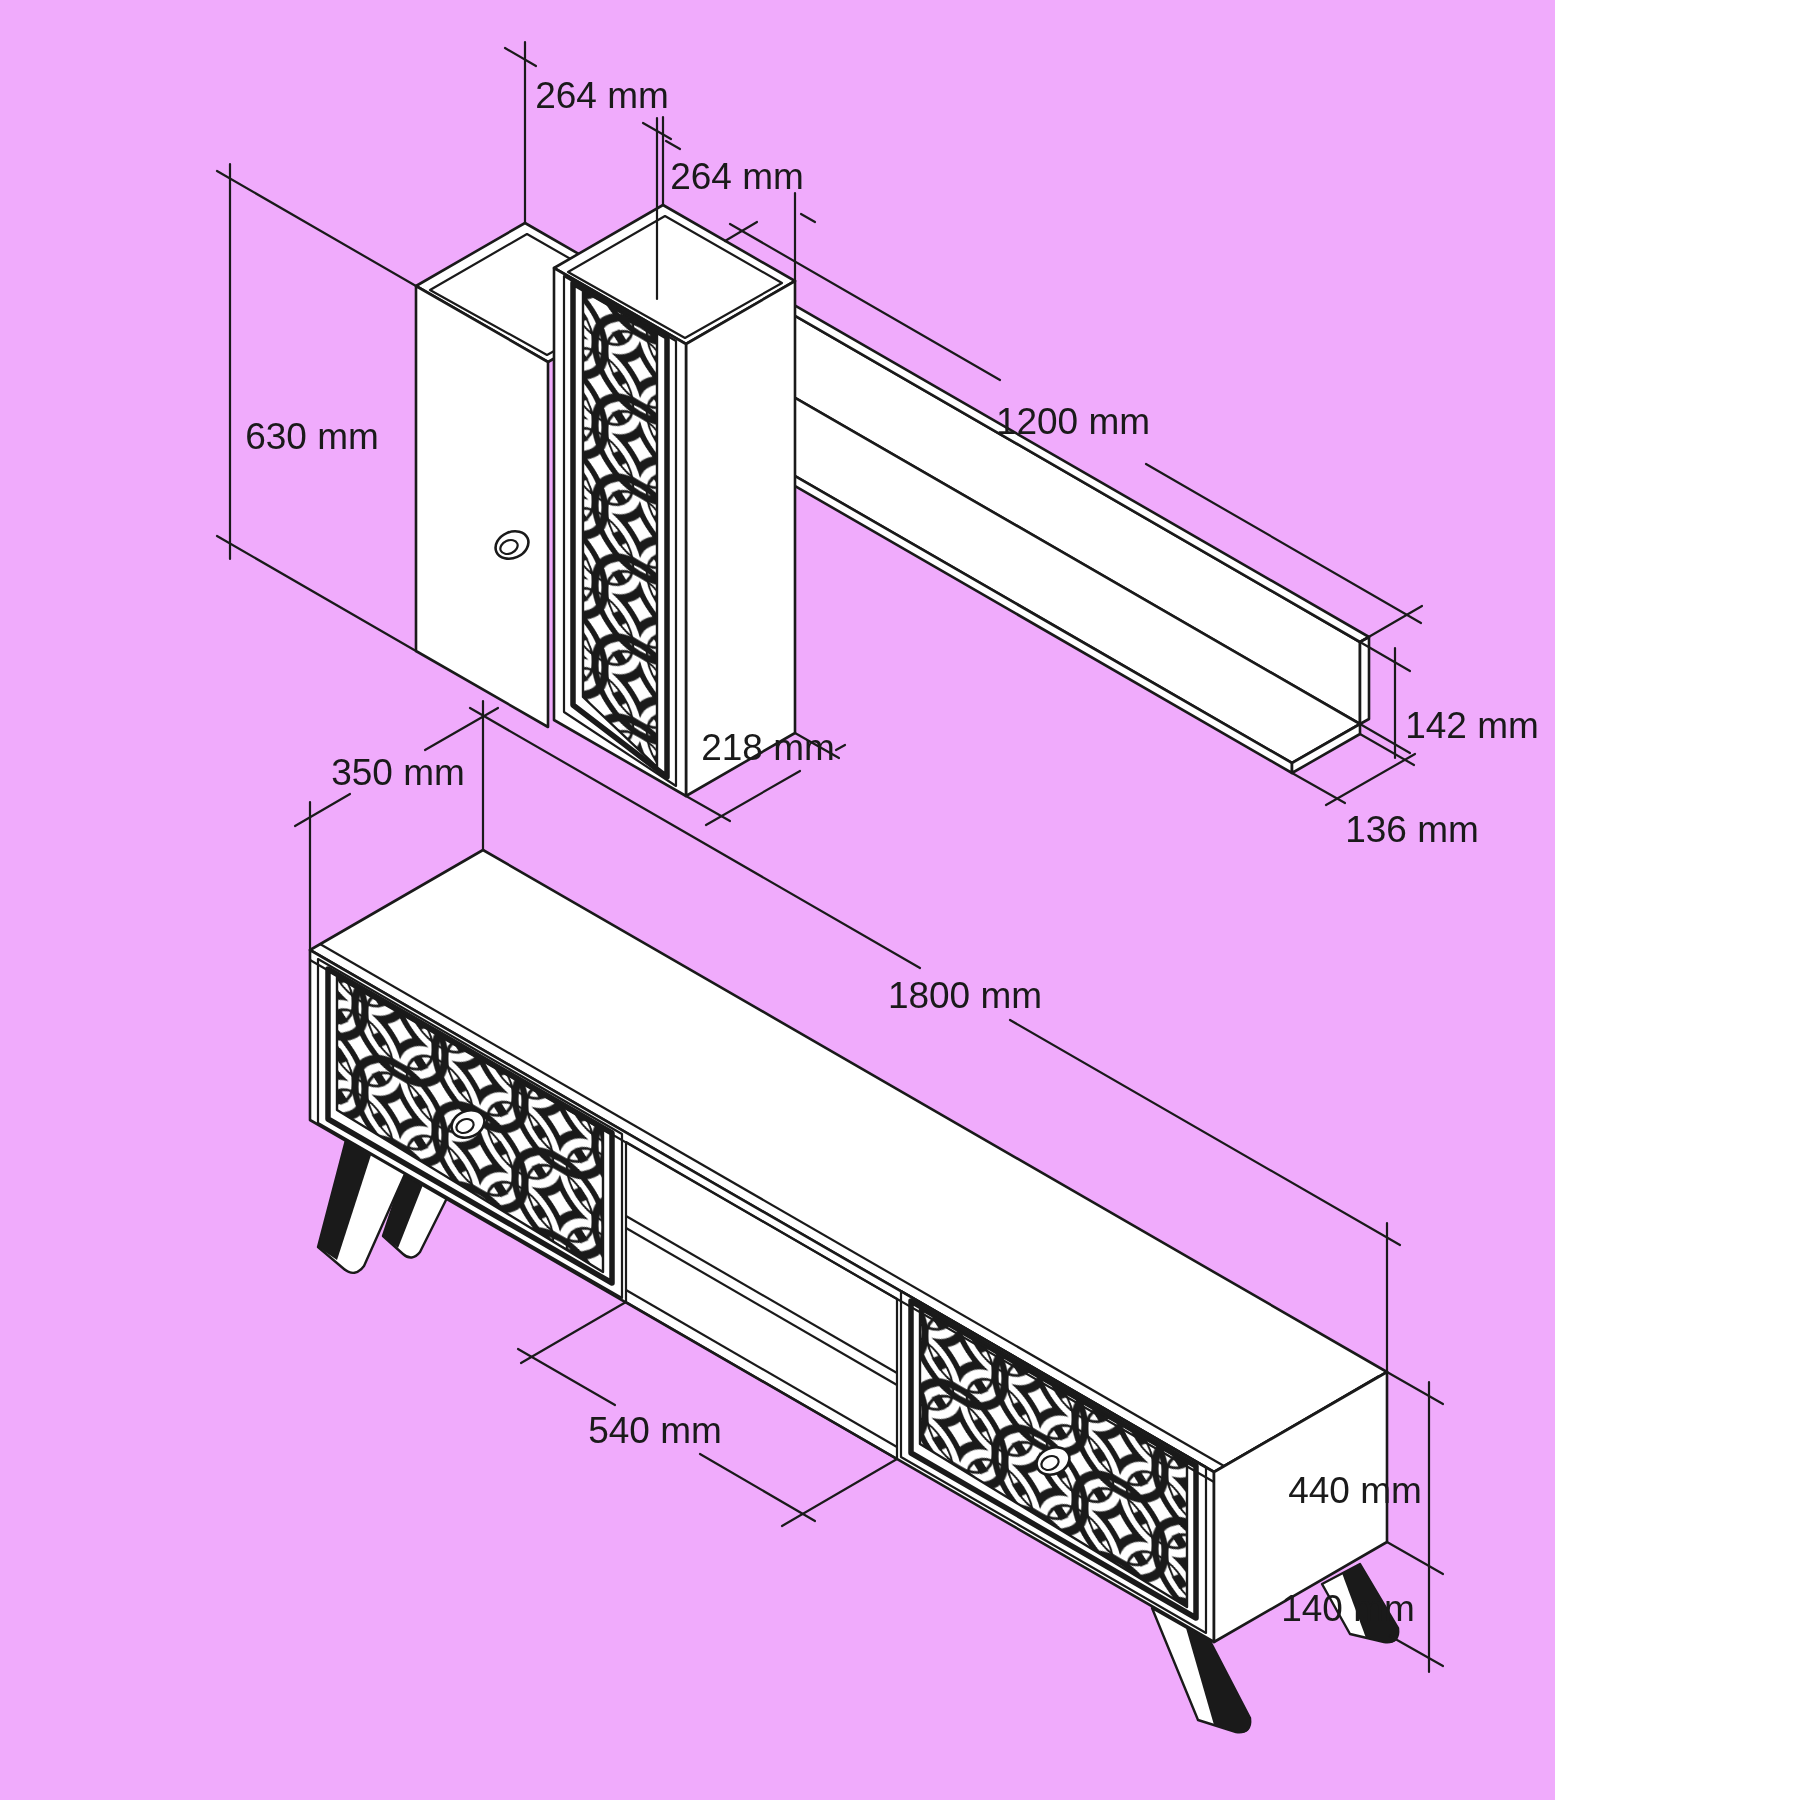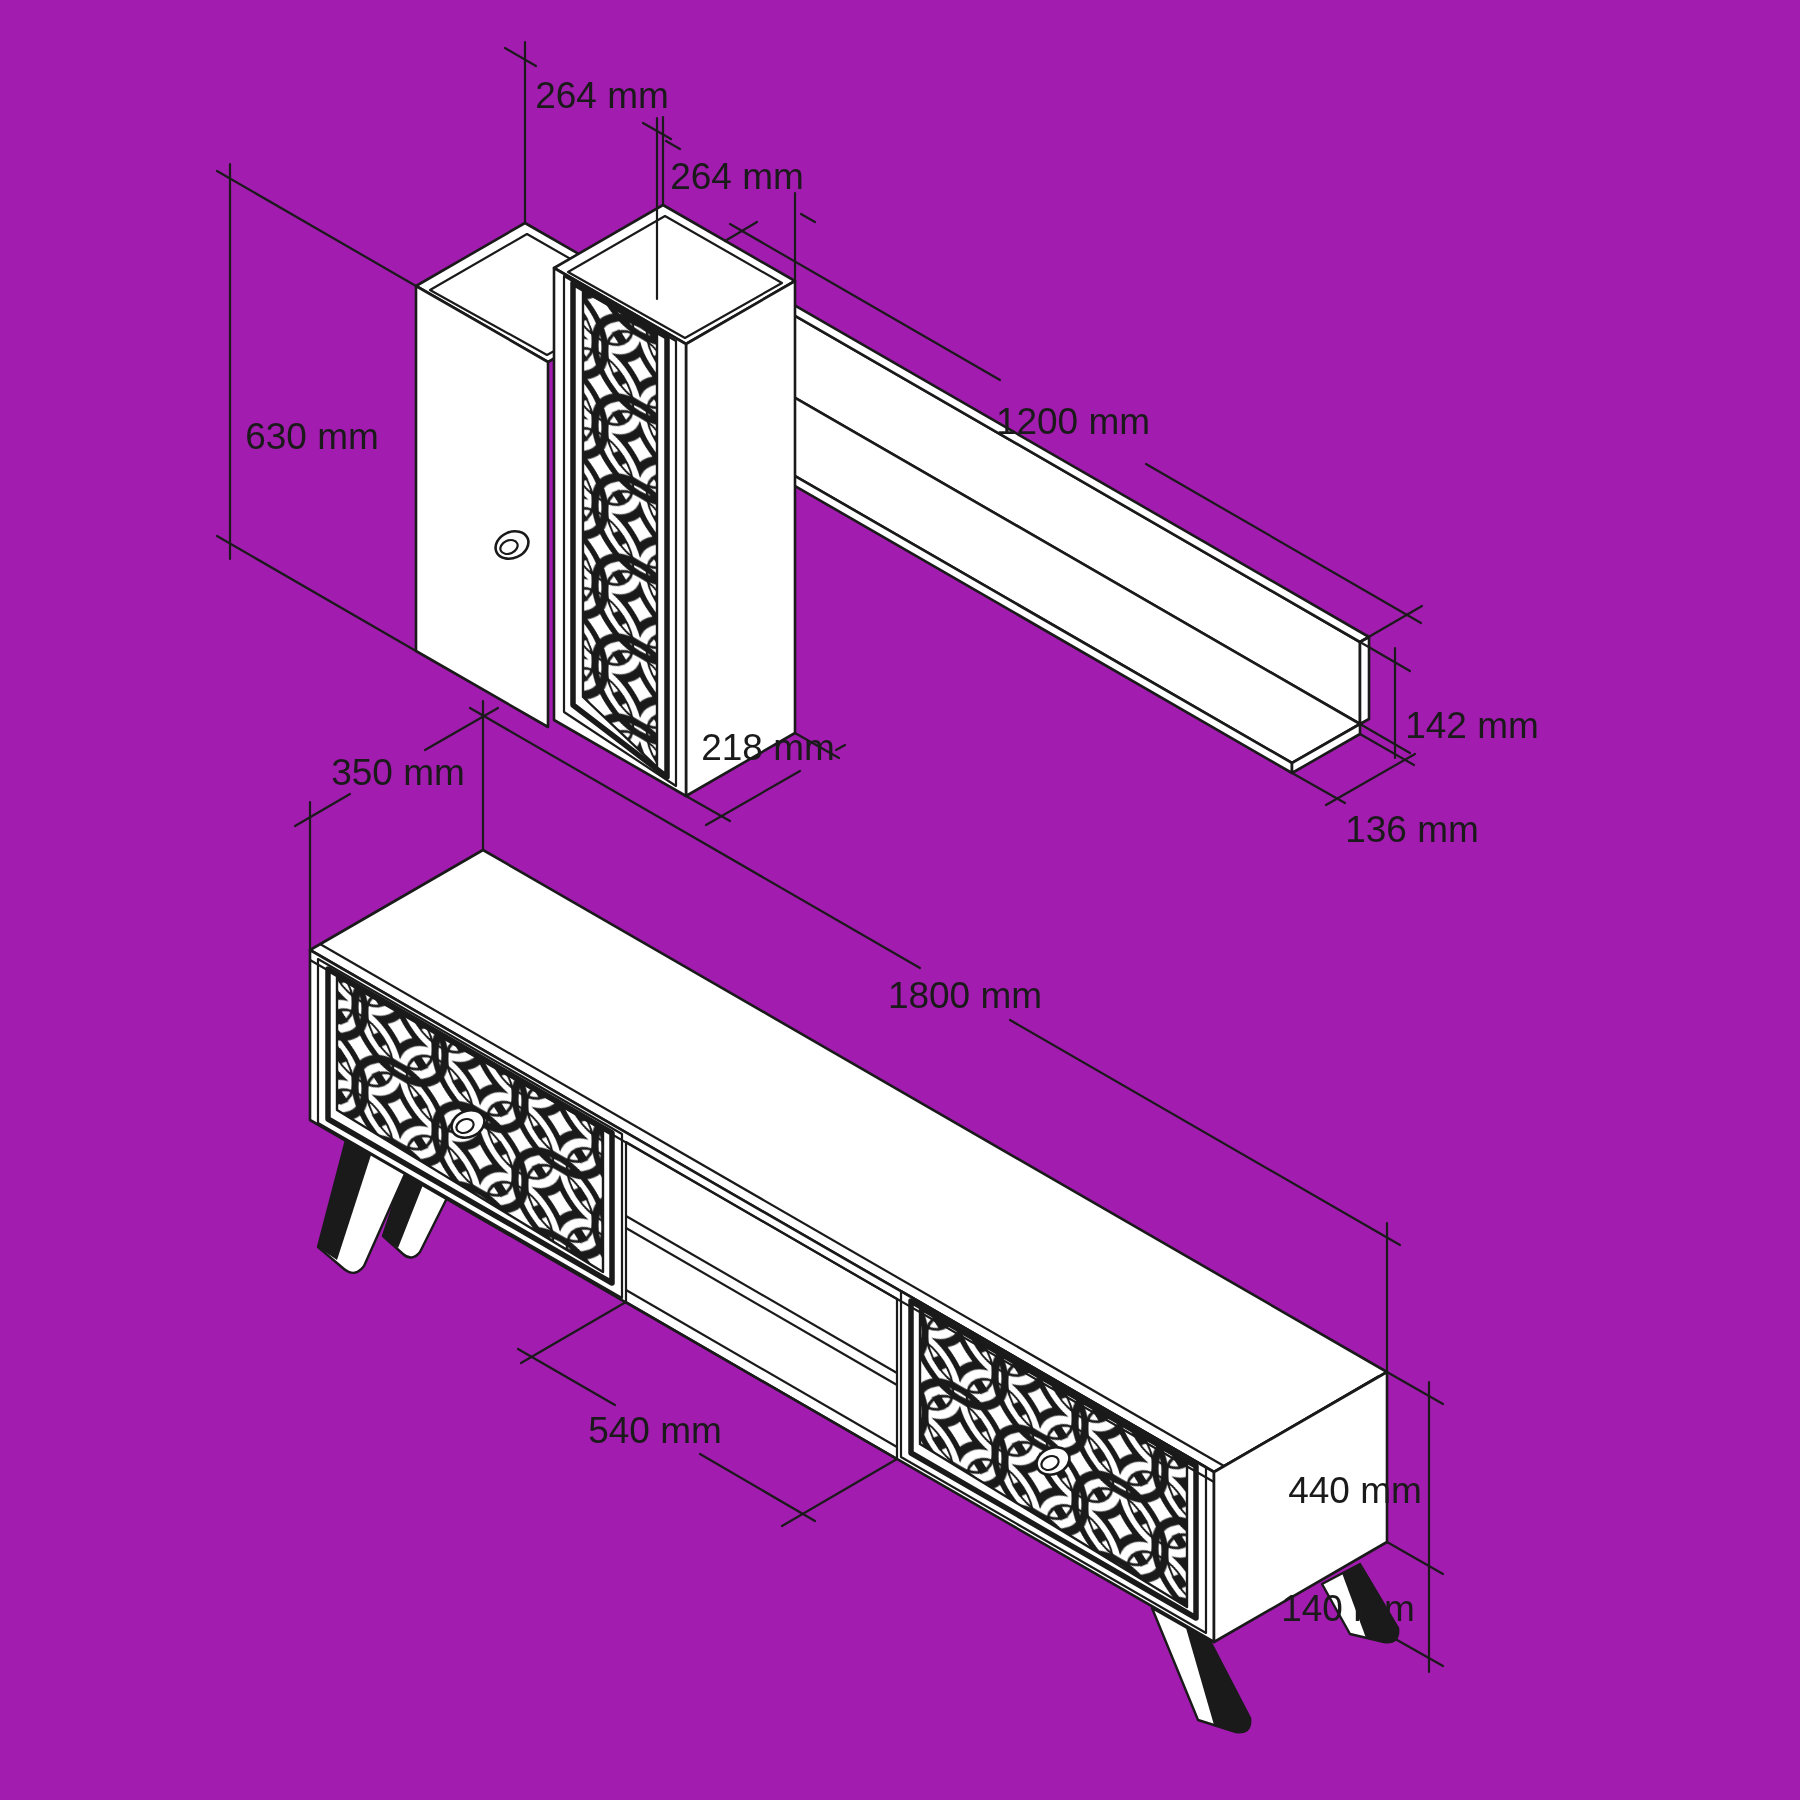--- a/index.html
+++ b/index.html
@@ -1,16 +1,16 @@
 <!DOCTYPE html>
 <html><head>
 <meta charset="utf-8">
 <style>
   html,body{margin:0;padding:0;background:#ffffff;}
-  #stage{width:1800px;height:1800px;background:#a21caf;position:relative;overflow:hidden;}
+  #stage{width:1555px;height:1800px;background:#f0abfc;position:relative;overflow:hidden;}
   svg{display:block;}
   .dim-label{
     font-family:"Liberation Sans", sans-serif;
     font-size:37px;
     fill:#1a1a1a;
     text-anchor:middle;
   }
   .obj{stroke:#1a1a1a;stroke-width:2.6;fill:#ffffff;stroke-linejoin:round;}
   .objline{stroke:#1a1a1a;stroke-width:2.2;fill:none;stroke-linejoin:round;}
   .frame-thick{stroke:#1a1a1a;stroke-width:5.5;fill:none;stroke-linejoin:round;}

